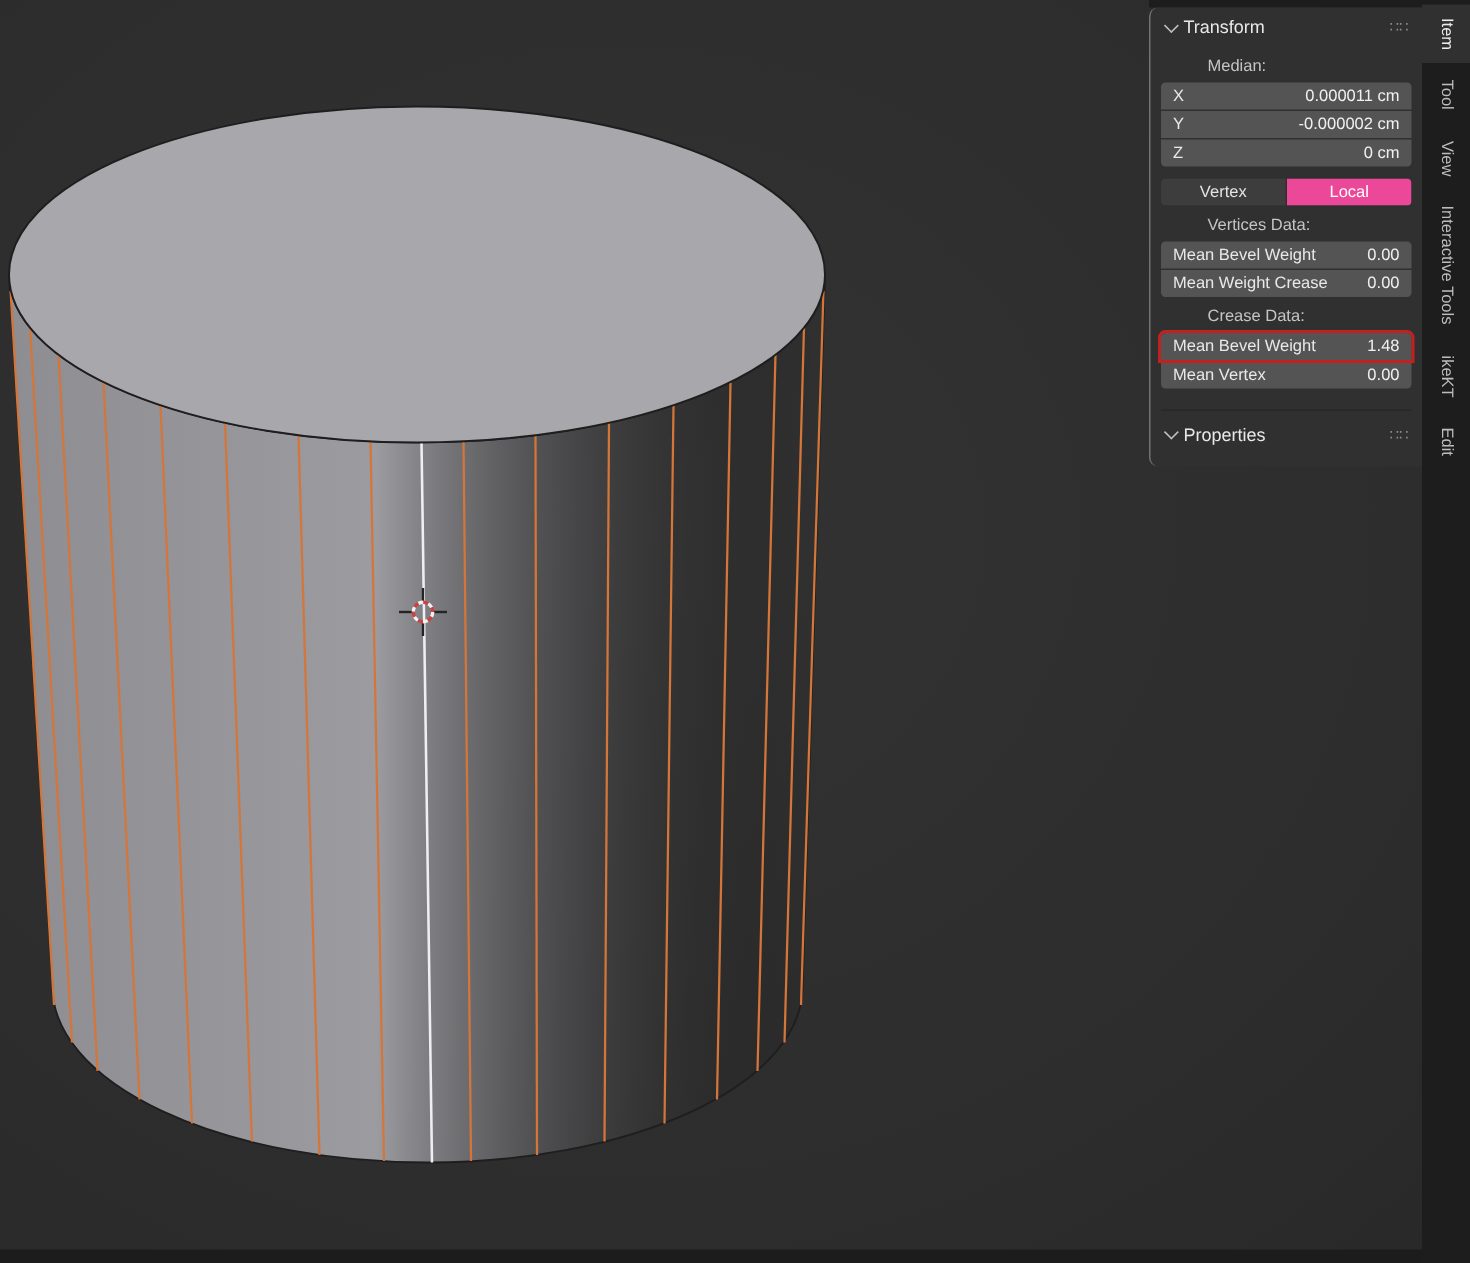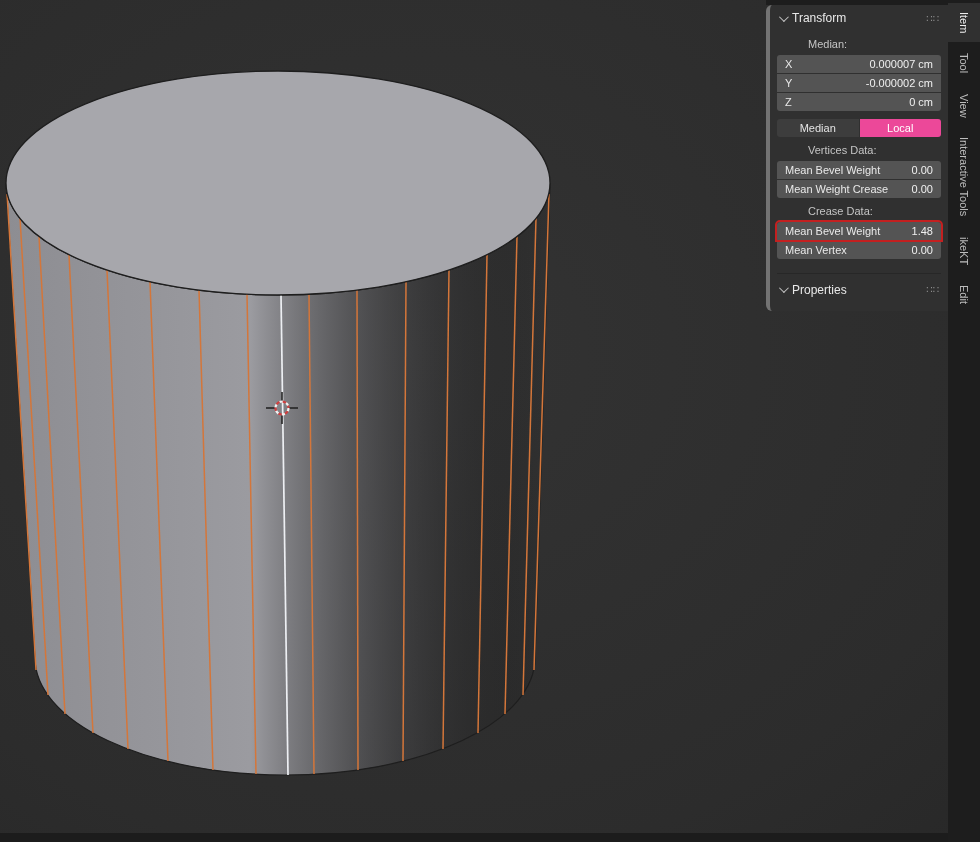--- a/index.html
+++ b/index.html
@@ -20,21 +20,21 @@
   }
   .edge-top-right {
     position:absolute; top:0; left:766px; right:0; height:5px; background:#1d1d1d;
   }
   
   .sidebar {
     position:absolute; top:5px; left:766px; width:182px;
     background:#303030; border-radius:6px 0 0 6px;
     padding:0 7px 10px 7px;
     color:#e6e6e6; font-size:11px;
-    border-left:4px solid #737373;
+    border-left:1px solid #737373;
   }
   .panel-header {
     display:flex; align-items:center; gap:6px;
     height:26px; font-size:12px; color:#e8e8e8; padding:0 2px;
   }
   .chevron {
     width:7px; height:7px; flex:0 0 auto;
     border-right:1.6px solid #c2c2c2; border-bottom:1.6px solid #c2c2c2;
     transform:rotate(45deg) translateY(-2px);
   }
@@ -133,33 +133,33 @@
   <div class="panel-header">
     <span class="chevron"></span>
     <span>Transform</span>
     <span class="grip">∷∷</span>
   </div>
 
   <div class="section-label">Median:</div>
 
   <div class="prop-row rt">
     <span>X</span>
-    <span class="val">0.000007 cm</span>
+    <span class="val">0.000011 cm</span>
   </div>
   <div class="prop-row">
     <span>Y</span>
     <span class="val">-0.000002 cm</span>
   </div>
   <div class="prop-row rb">
     <span>Z</span>
     <span class="val">0 cm</span>
   </div>
 
   <div class="seg">
-    <button>Median</button>
+    <button>Vertex</button>
     <button class="active">Local</button>
   </div>
 
   <div class="section-label">Vertices Data:</div>
 
   <div class="prop-row rt">
     <span>Mean Bevel Weight</span>
     <span class="val">0.00</span>
   </div>
   <div class="prop-row rb">

